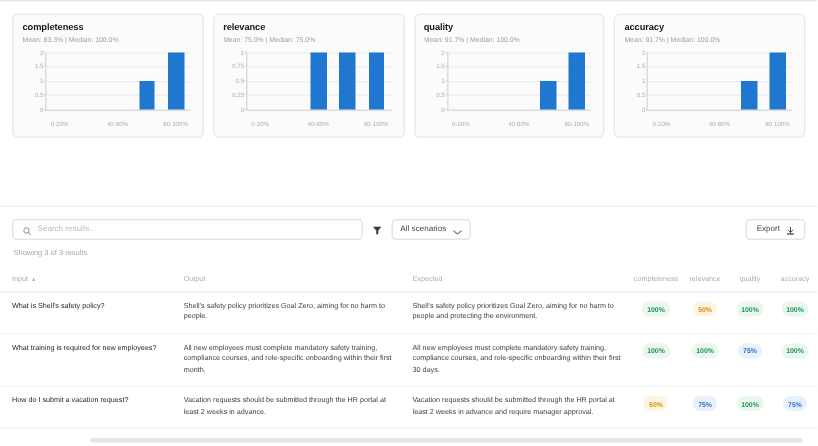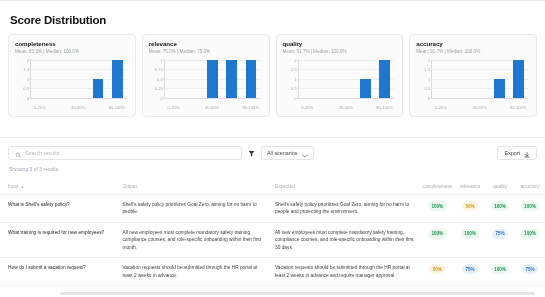--- a/index.html
+++ b/index.html
@@ -137,21 +137,20 @@
     background: #e4e6e9; border-radius: 2px;
   }
 </style>
 </head>
 <body>
 
 <div class="page">
 
   <div class="top-rule"></div>
 
-  <div class="page-title">Score Distribution</div>
 
   <div class="cards" id="cards">
       <div class="card">
         <div class="card-title">completeness</div>
         <div class="card-sub">Mean: 83.3% | Median: 100.0%</div>
         <div class="chart">
           <div class="plot">
             <div class="ytick" style="top: 100%;">0</div>
             <div class="ytick-mark" style="top: 100%;"></div>
             <div class="gridline" style="top: 75%;"></div>

